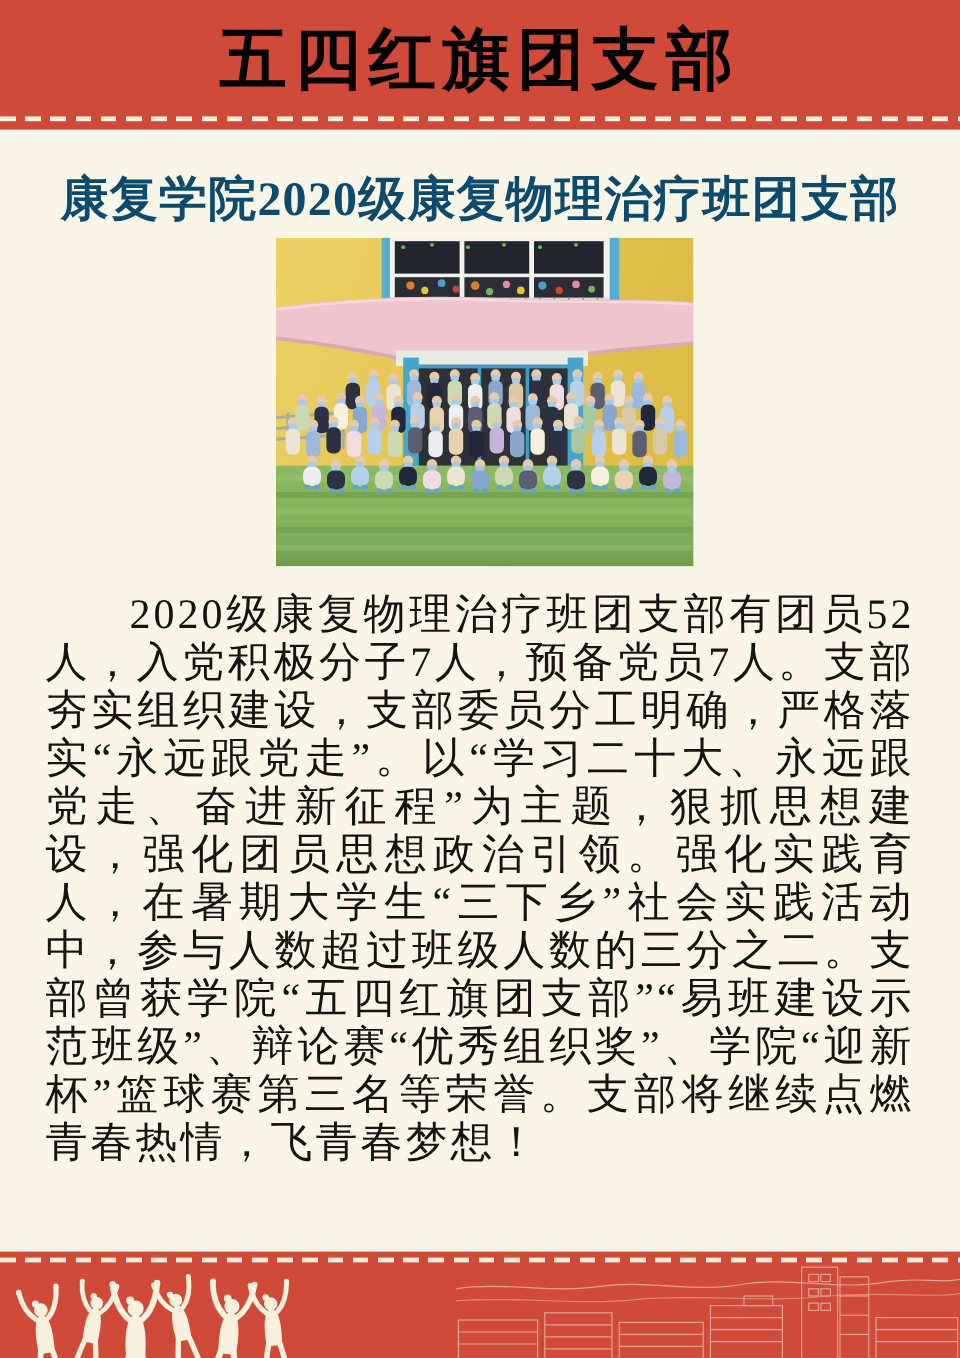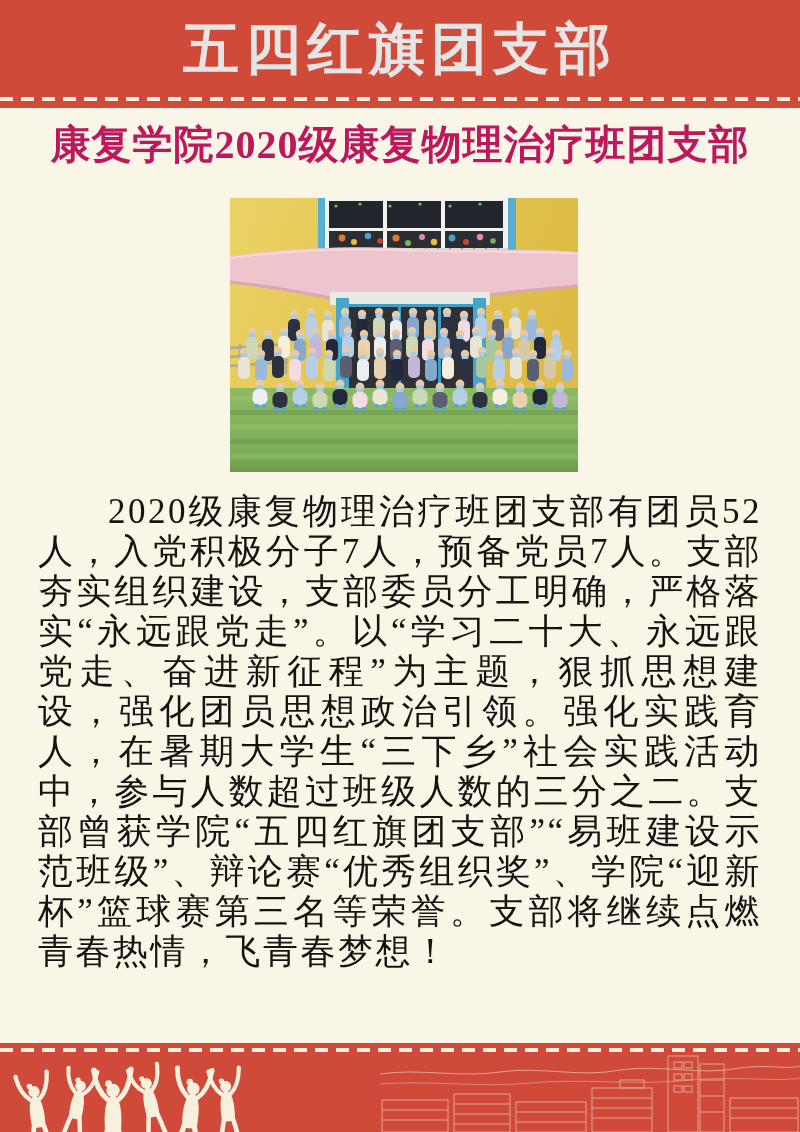--- a/index.html
+++ b/index.html
@@ -9,34 +9,34 @@
     background:#faf6e7; overflow:hidden;
     font-family:"Liberation Serif","DejaVu Serif",serif;
   }
   
   .banner-top{
     position:absolute; top:0; left:0; width:800px; height:108px;
     background:#cf4a38;
   }
   .banner-top .title{
     position:absolute; top:12px; left:0; width:100%;
-    text-align:center; color:#e5e5e5;
+    text-align:center; color:#000000;
     font-size:56px; font-weight:bold; letter-spacing:6px;
     font-family:"Liberation Serif","DejaVu Serif",serif;
   }
   .dash{
     position:absolute; left:0; width:800px; height:4px;
     background:repeating-linear-gradient(90deg,#f6efdc 0 13px,rgba(0,0,0,0) 13px 21px);
   }
   .dash-top{ bottom:7px; }
   .dash-bottom{ top:5px; }
   
   .heading{
-    position:absolute; top:117px; left:0; width:100%;
-    text-align:center; color:#be185d;
+    position:absolute; top:138px; left:0; width:100%;
+    text-align:center; color:#0c4a6e;
     font-size:40px; font-weight:bold; letter-spacing:1px;
   }
   
   .photo{
     position:absolute; top:198px; left:230px; width:348px; height:274px;
     overflow:hidden;
   }
   .photo svg{ display:block; }
   
   .body-text{

